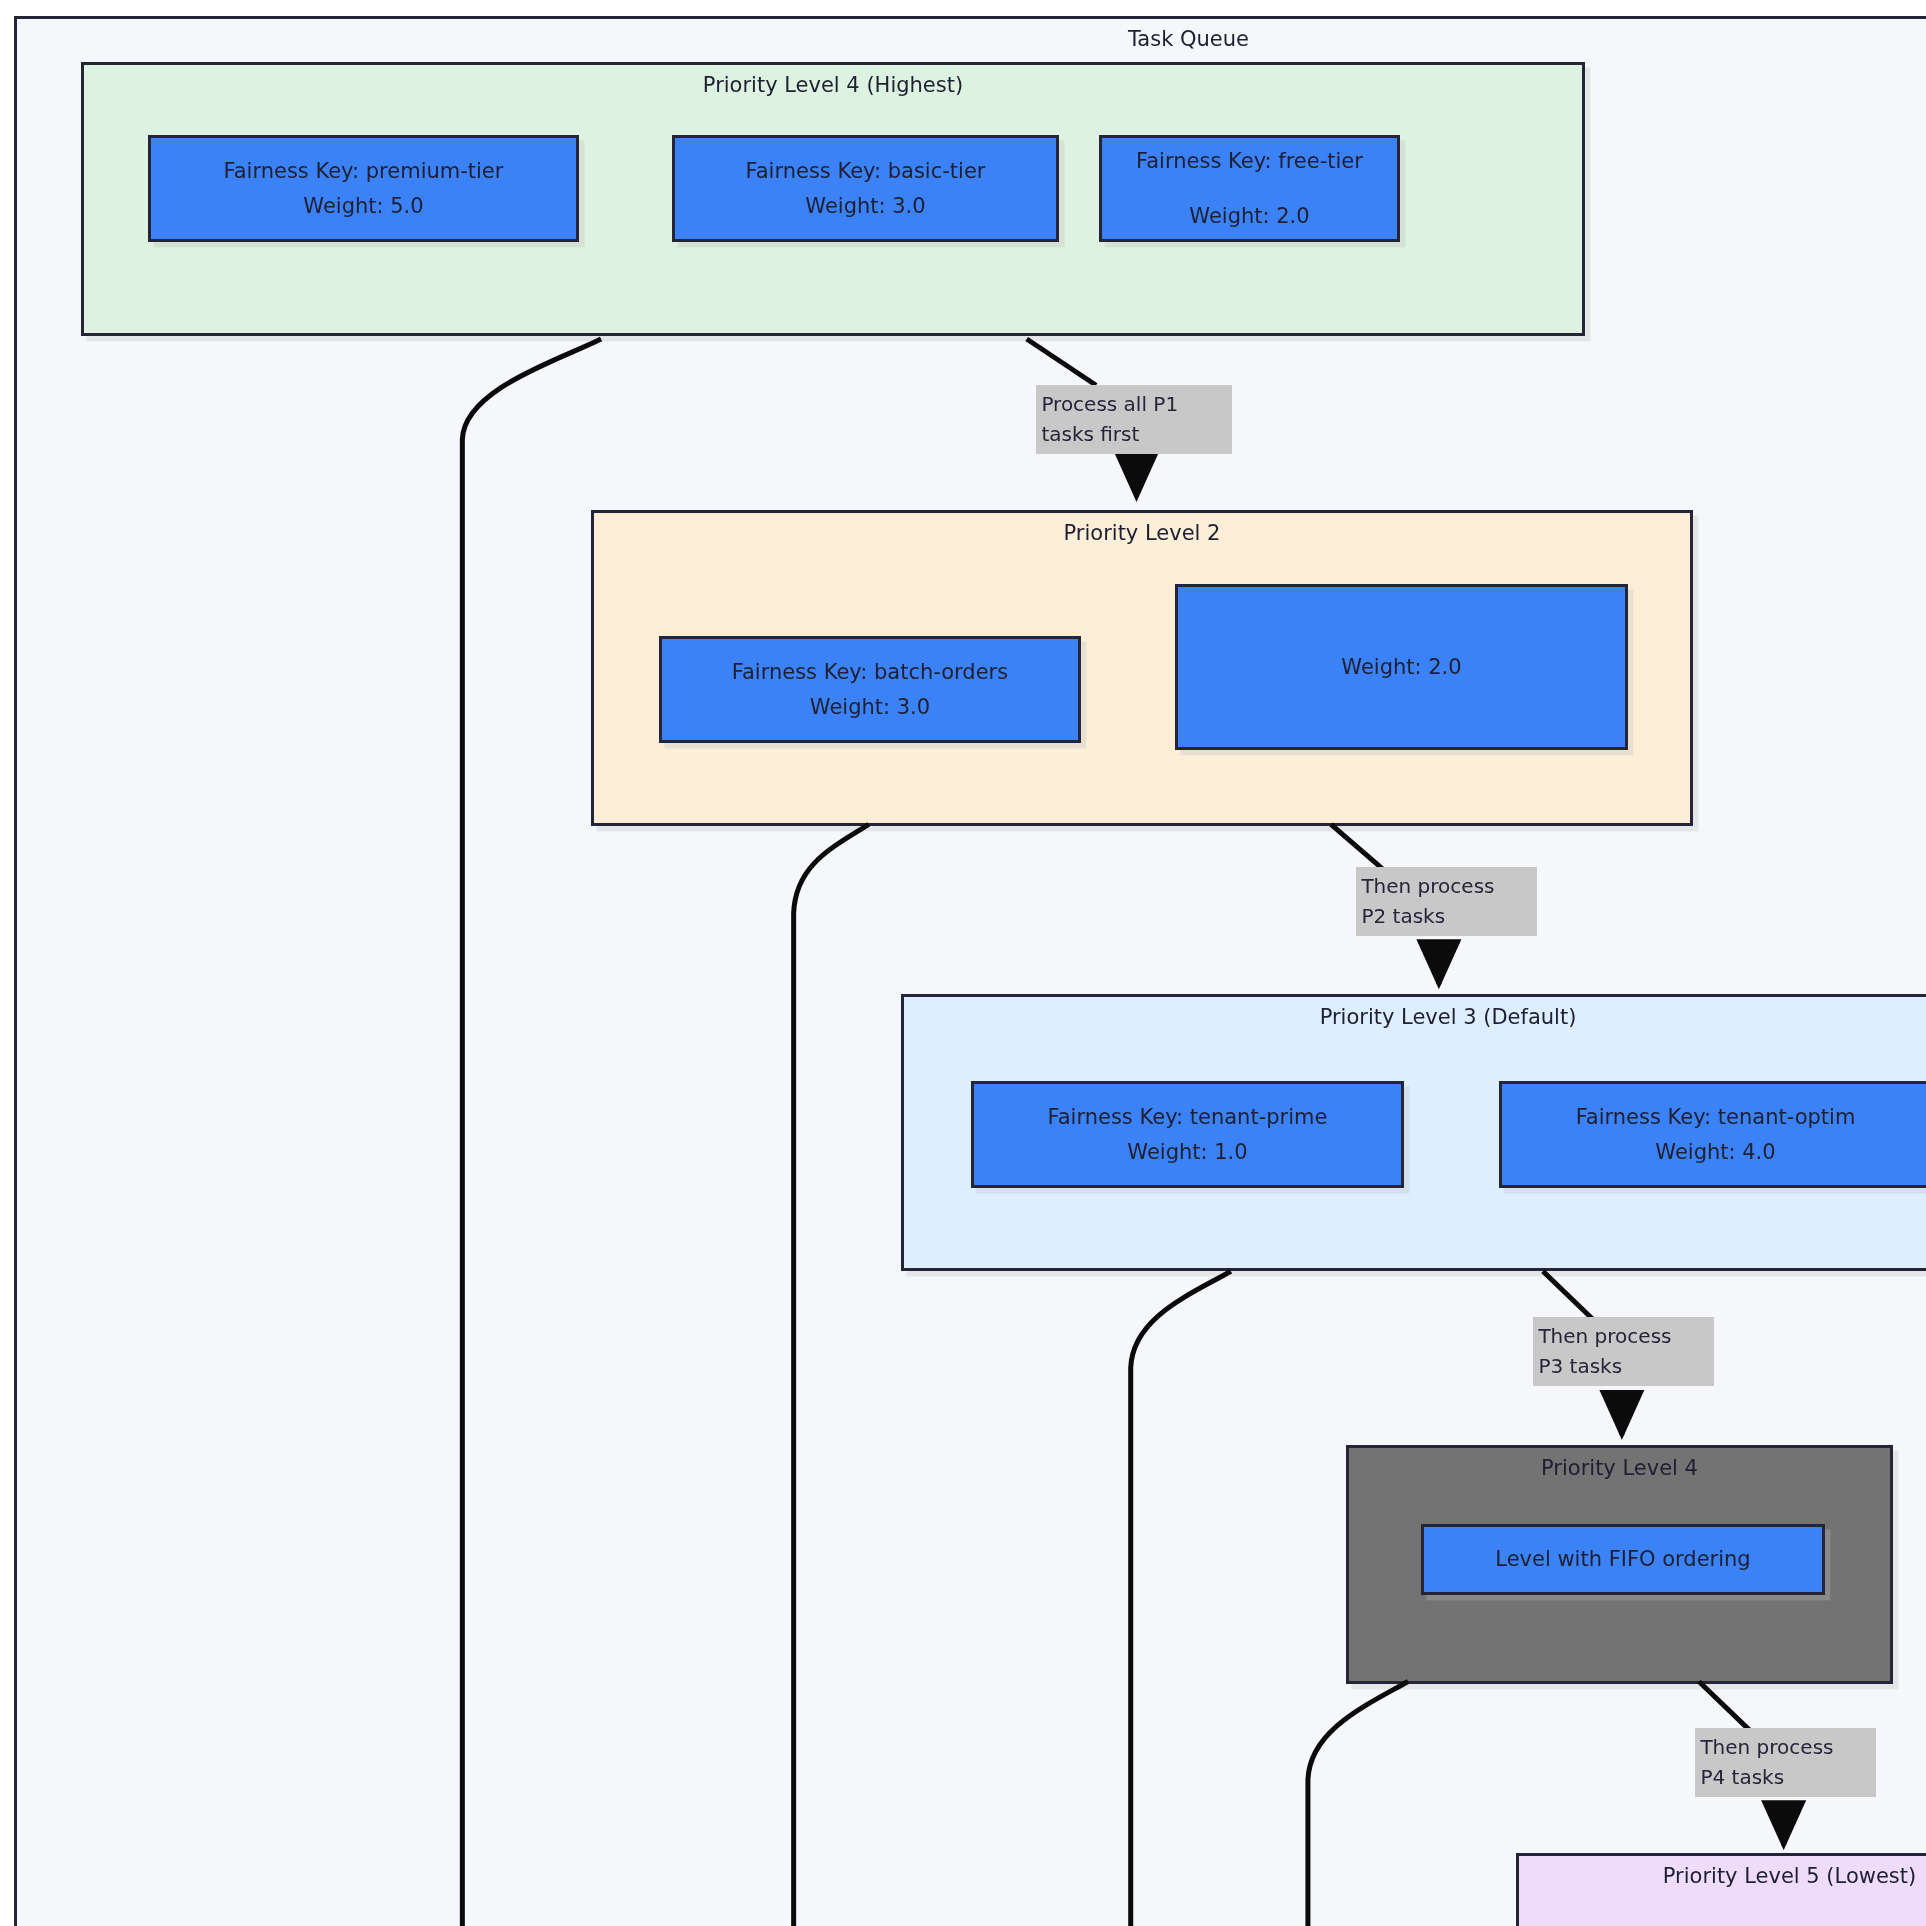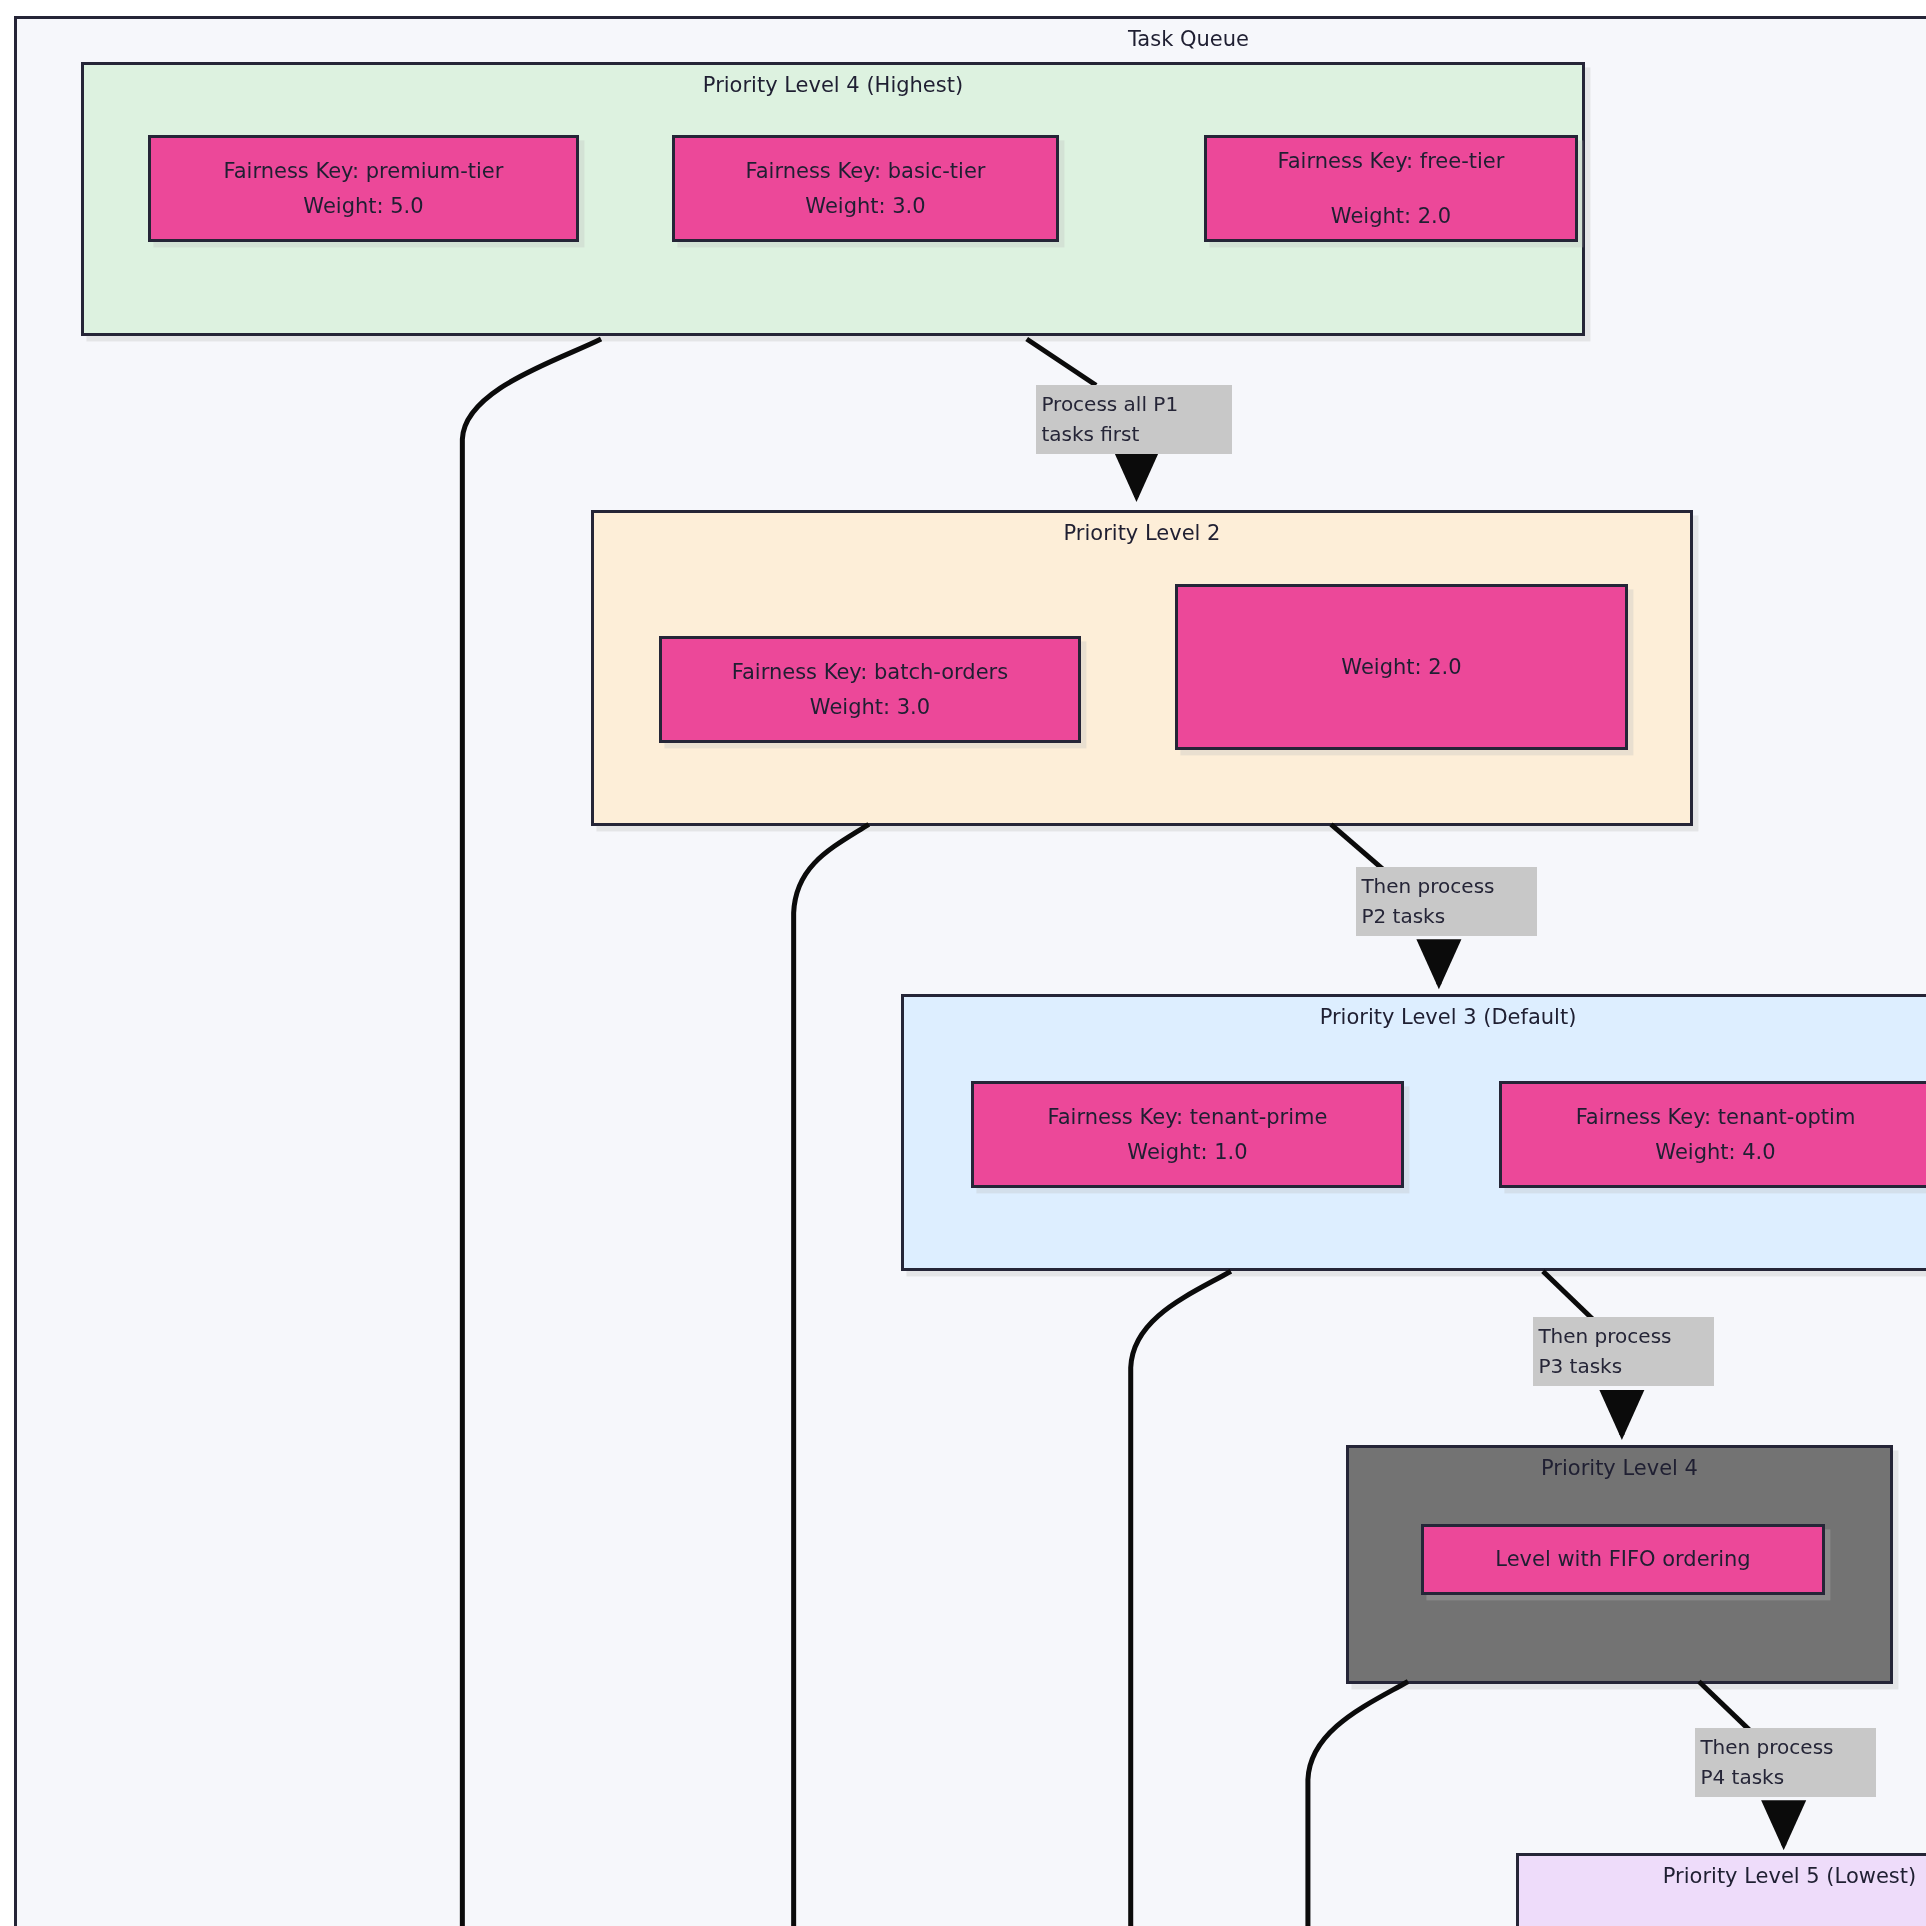--- a/index.html
+++ b/index.html
@@ -42,21 +42,21 @@
     text-align: center;
     font-size: 21px;
     color: #1f1f32;
     line-height: 1.1;
     white-space: nowrap;
   }
   
   .node {
     position: absolute;
     box-sizing: border-box;
-    background: #ec4899;
+    background: #3b82f6;
     border: 3.5px solid #252537;
     box-shadow: 5.4px 5.4px 0 0 rgba(190,190,190,0.30);
     display: flex;
     flex-direction: column;
     align-items: center;
     justify-content: center;
     text-align: center;
     z-index: 4;
   }
   .node .ln {
@@ -152,21 +152,21 @@
     <div class="sg-title" style="top:8.5px;">Priority Level 4 (Highest)</div>
   </div>
   <div class="node" style="left:148px; top:135px; width:431px; height:107px;">
     <span class="ln">Fairness Key: premium-tier</span>
     <span class="ln">Weight: 5.0</span>
   </div>
   <div class="node" style="left:672px; top:135px; width:387px; height:107px;">
     <span class="ln">Fairness Key: basic-tier</span>
     <span class="ln">Weight: 3.0</span>
   </div>
-  <div class="node" style="left:1204px; top:135px; width:374px; height:107px;gap:20px;">
+  <div class="node" style="left:1099px; top:135px; width:301px; height:107px;gap:20px;">
     <span class="ln">Fairness Key: free-tier</span>
     <span class="ln">Weight: 2.0</span>
   </div>
 
   <div class="edge-label" style="left:1036px; top:385px; width:196px;">
     <span class="ln">Process all P1</span>
     <span class="ln">tasks first</span>
   </div>
 
   <div class="subgraph fill-orange" style="left:591px; top:510px; width:1102px; height:316px;">

